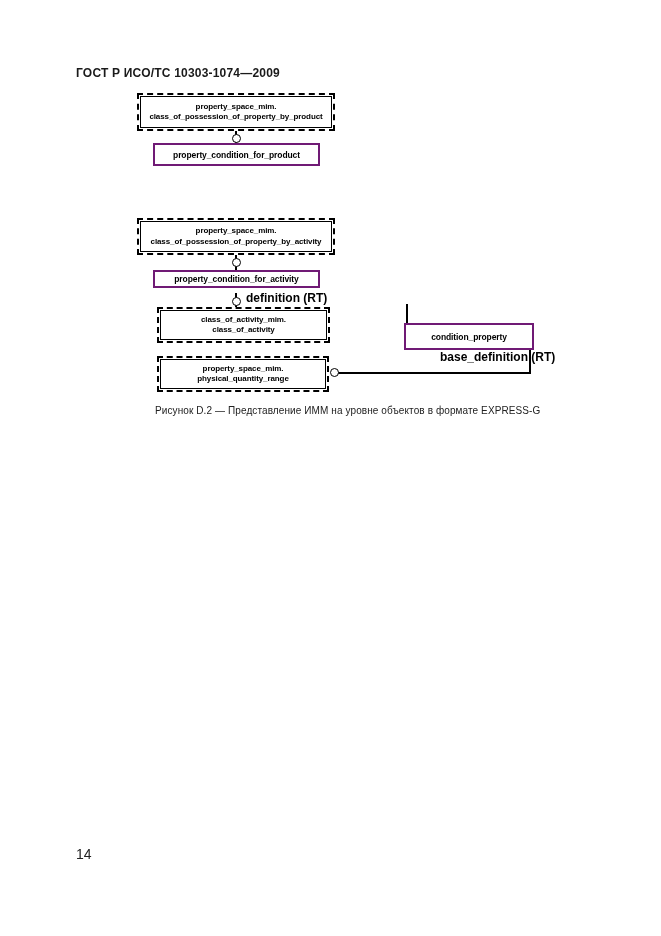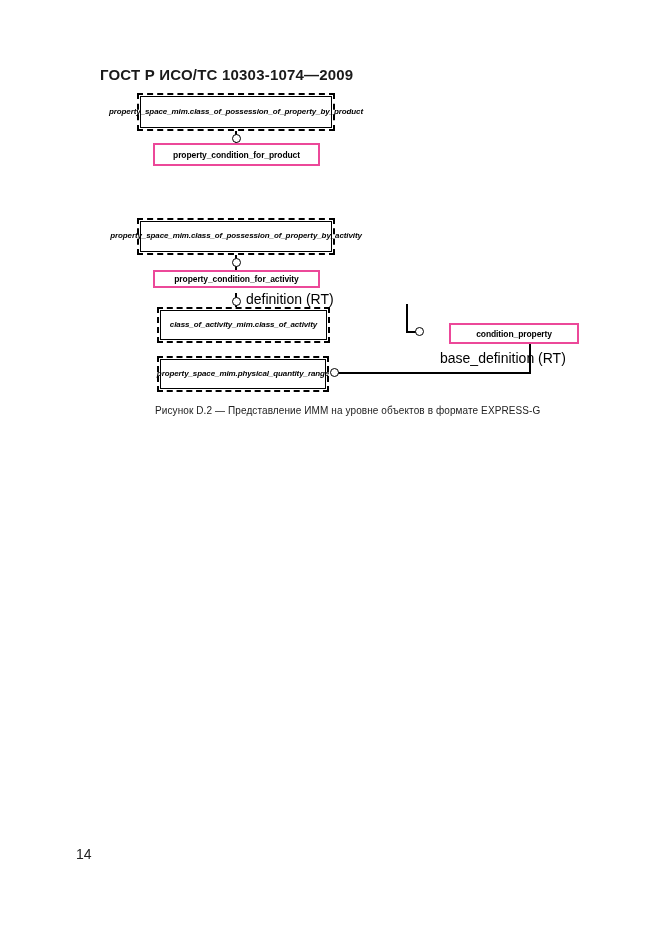--- a/index.html
+++ b/index.html
@@ -6,56 +6,56 @@
   .page{
     position:relative;
     width:661px;height:936px;
     background:#ffffff;
     font-family:"Liberation Sans", sans-serif;
     color:#000;
     overflow:hidden;
   }
   .doc-header{
     position:absolute;left:76px;top:66px;
-    font-size:15px;font-weight:bold;letter-spacing:0.2px;
-    white-space:nowrap;color:#1a1a1a;margin-left:24px;
+    font-size:12px;font-weight:bold;letter-spacing:0.2px;
+    white-space:nowrap;color:#1a1a1a;
   }
   .page-number{
     position:absolute;left:76px;top:846px;
     font-size:14px;color:#222;
   }
   .fig-caption{
     position:absolute;left:155px;top:405px;
     font-size:10px;color:#222;white-space:nowrap;letter-spacing:0.1px;
   }
   
   .ebox-dashed{
     position:absolute;box-sizing:border-box;
     border:2px dashed #000;background:#fff;padding:1px;
   }
   .ebox-dashed .inner{
     box-sizing:border-box;width:100%;height:100%;
     border:1px solid #000;
-    display:flex;flex-direction:row;justify-content:center;align-items:center;
+    display:flex;flex-direction:column;justify-content:center;align-items:center;
     text-align:center;font-weight:bold;font-size:8px;line-height:10.5px;
-    white-space:nowrap;letter-spacing:-0.1px;font-style:italic;
+    white-space:nowrap;letter-spacing:-0.1px;
   }
   .ebox-solid{
     position:absolute;box-sizing:border-box;
-    border:2px solid #ec4899;background:#fff;
+    border:2px solid #701a75;background:#fff;
     display:flex;align-items:center;justify-content:center;
     font-weight:bold;font-size:8.5px;white-space:nowrap;letter-spacing:-0.1px;
   }
   .line{position:absolute;background:#000;}
   .odot{
     position:absolute;width:9px;height:9px;box-sizing:border-box;
     border:1.5px solid #000;border-radius:50%;background:#fff;
   }
   .edge-label{
-    position:absolute;font-size:14px;font-weight:normal;white-space:nowrap;color:#000;
+    position:absolute;font-size:12px;font-weight:bold;white-space:nowrap;color:#000;
   }
 </style>
 </head>
 <body>
 
 <div class="page">
 
   <div class="doc-header">ГОСТ Р ИСО/ТС 10303-1074—2009</div>
 
   <div class="line" style="left:235px;top:131px;width:2px;height:12px"></div>
@@ -103,18 +103,18 @@
   </div>
 
   <div class="ebox-dashed" style="left:157px;top:356px;width:172px;height:36px">
     <div class="inner">
       <span>property_space_mim.</span>
       <span>physical_quantity_range</span>
     </div>
   </div>
 
 
-  <div class="ebox-solid" style="left:449px;top:323px;width:130px;height:21px">condition_property</div>
+  <div class="ebox-solid" style="left:404px;top:323px;width:130px;height:27px">condition_property</div>
 
   <div class="fig-caption">Рисунок D.2 — Представление ИММ на уровне объектов в формате EXPRESS-G</div>
   <div class="page-number">14</div>
 
 </div>
 
 </body></html>

